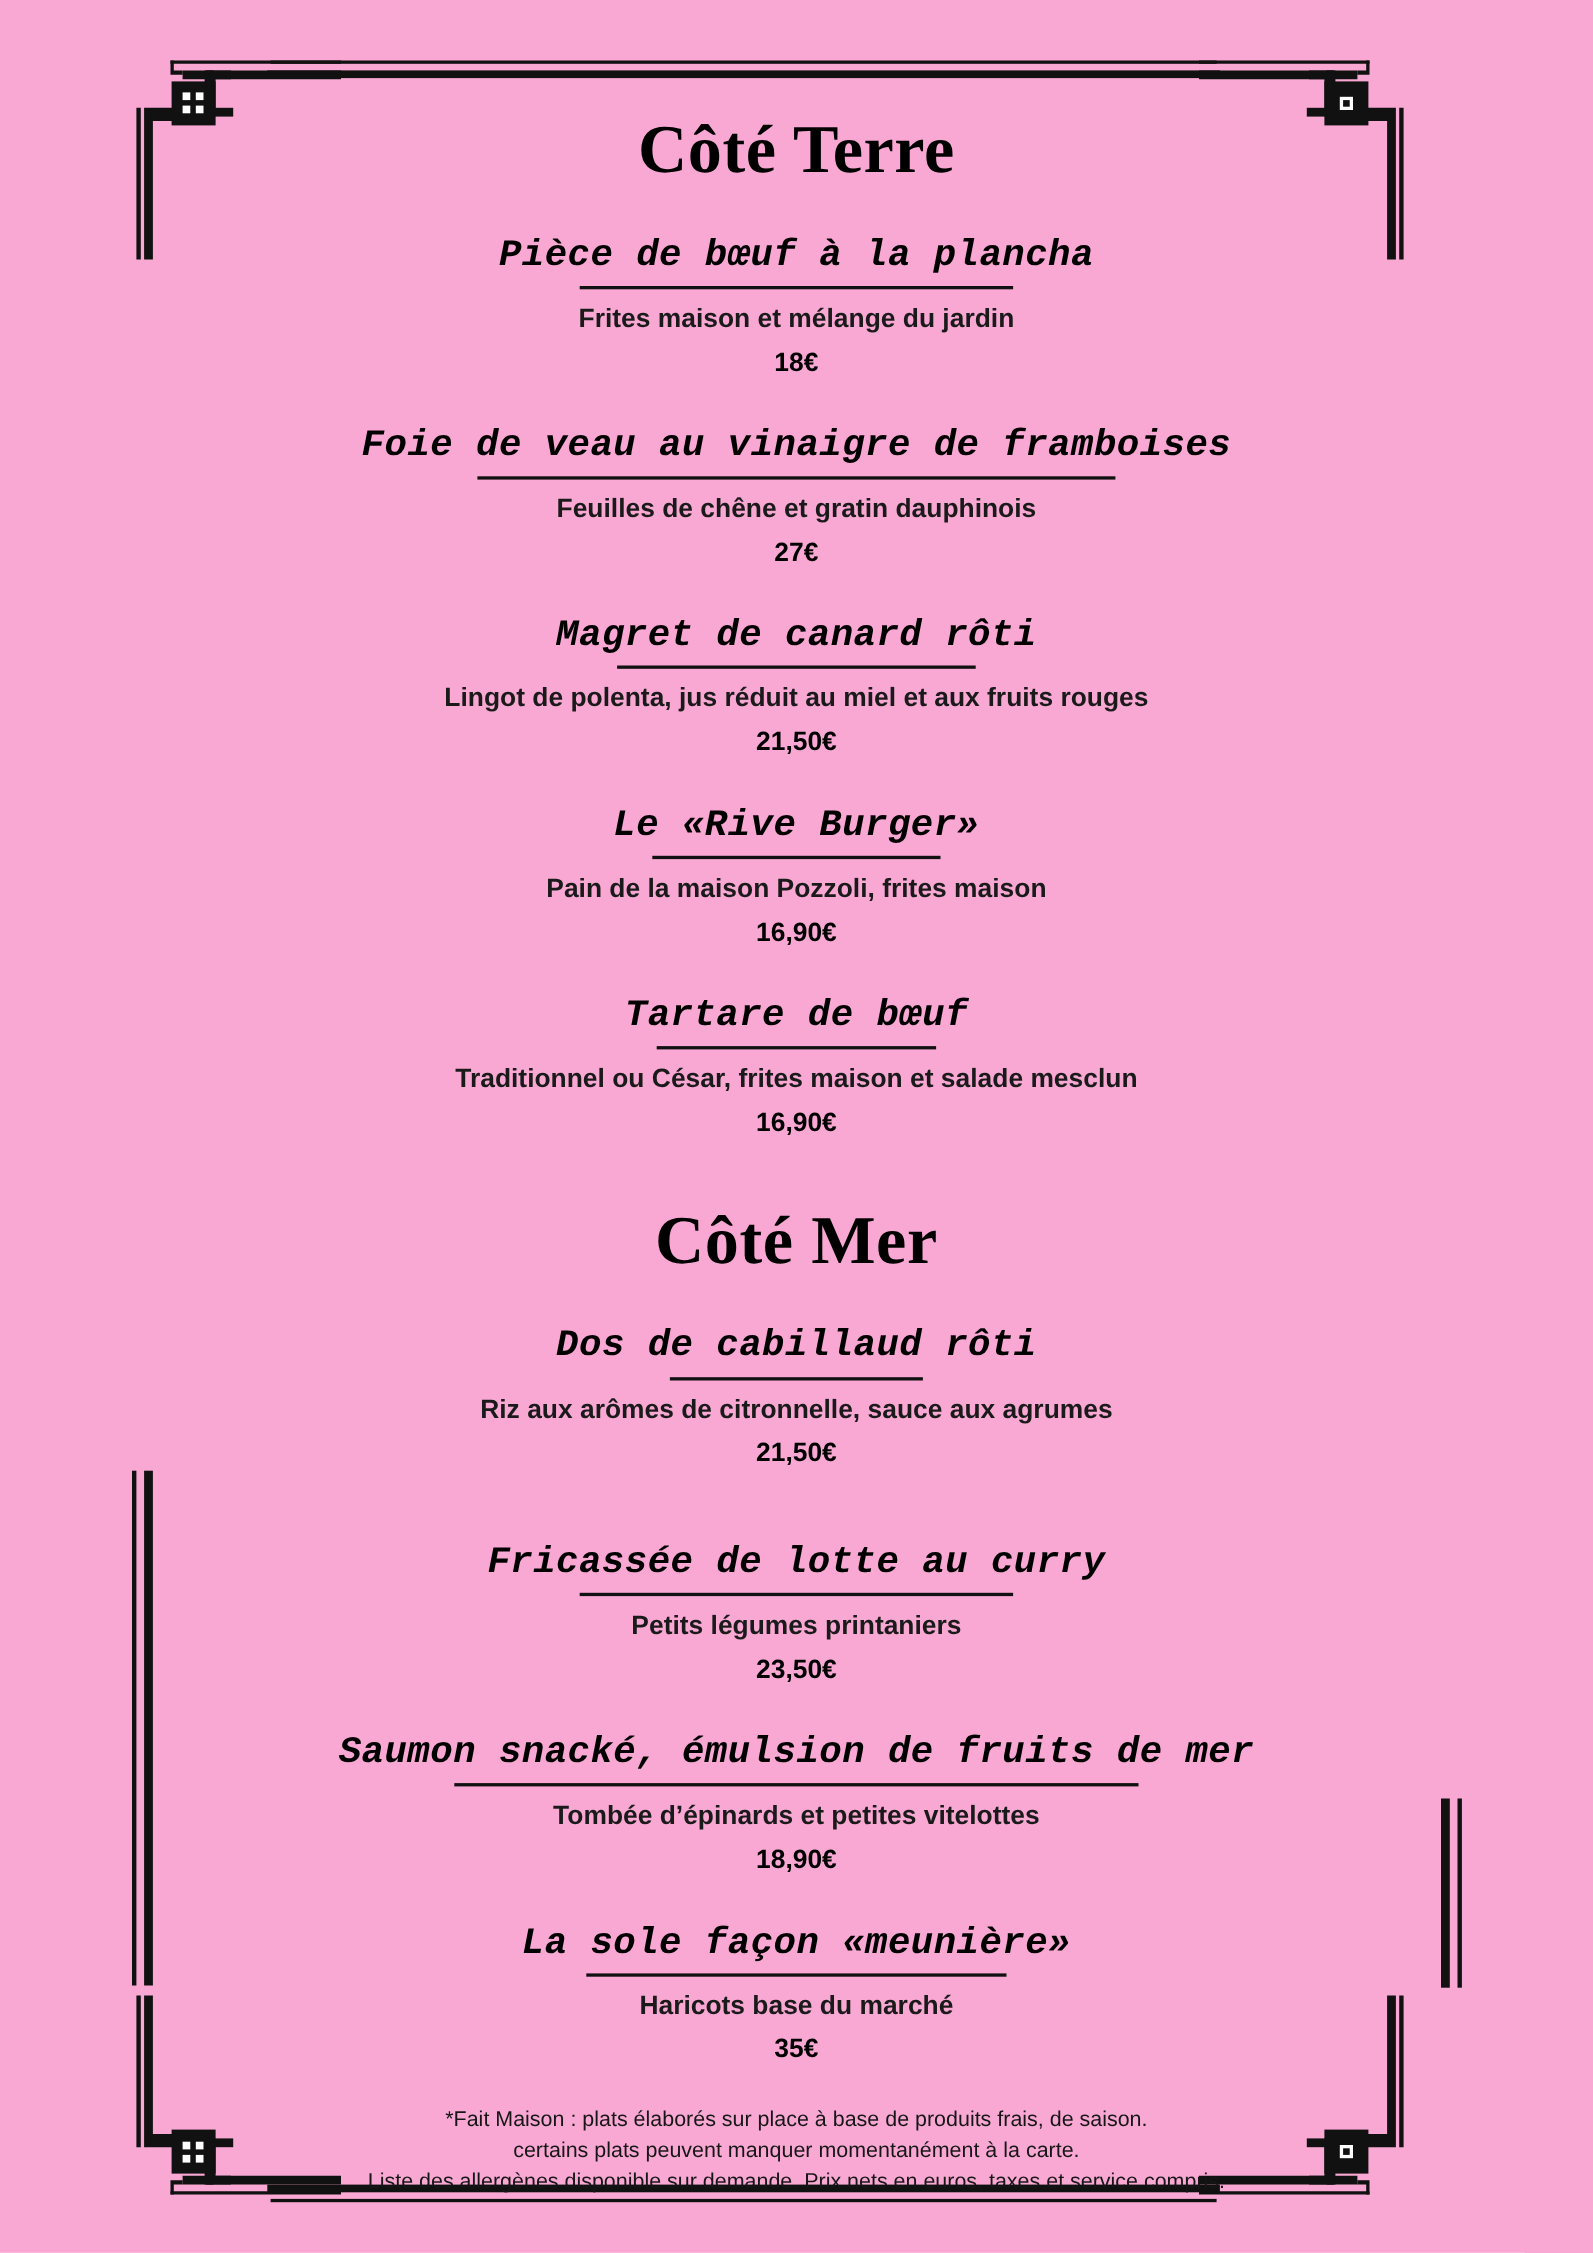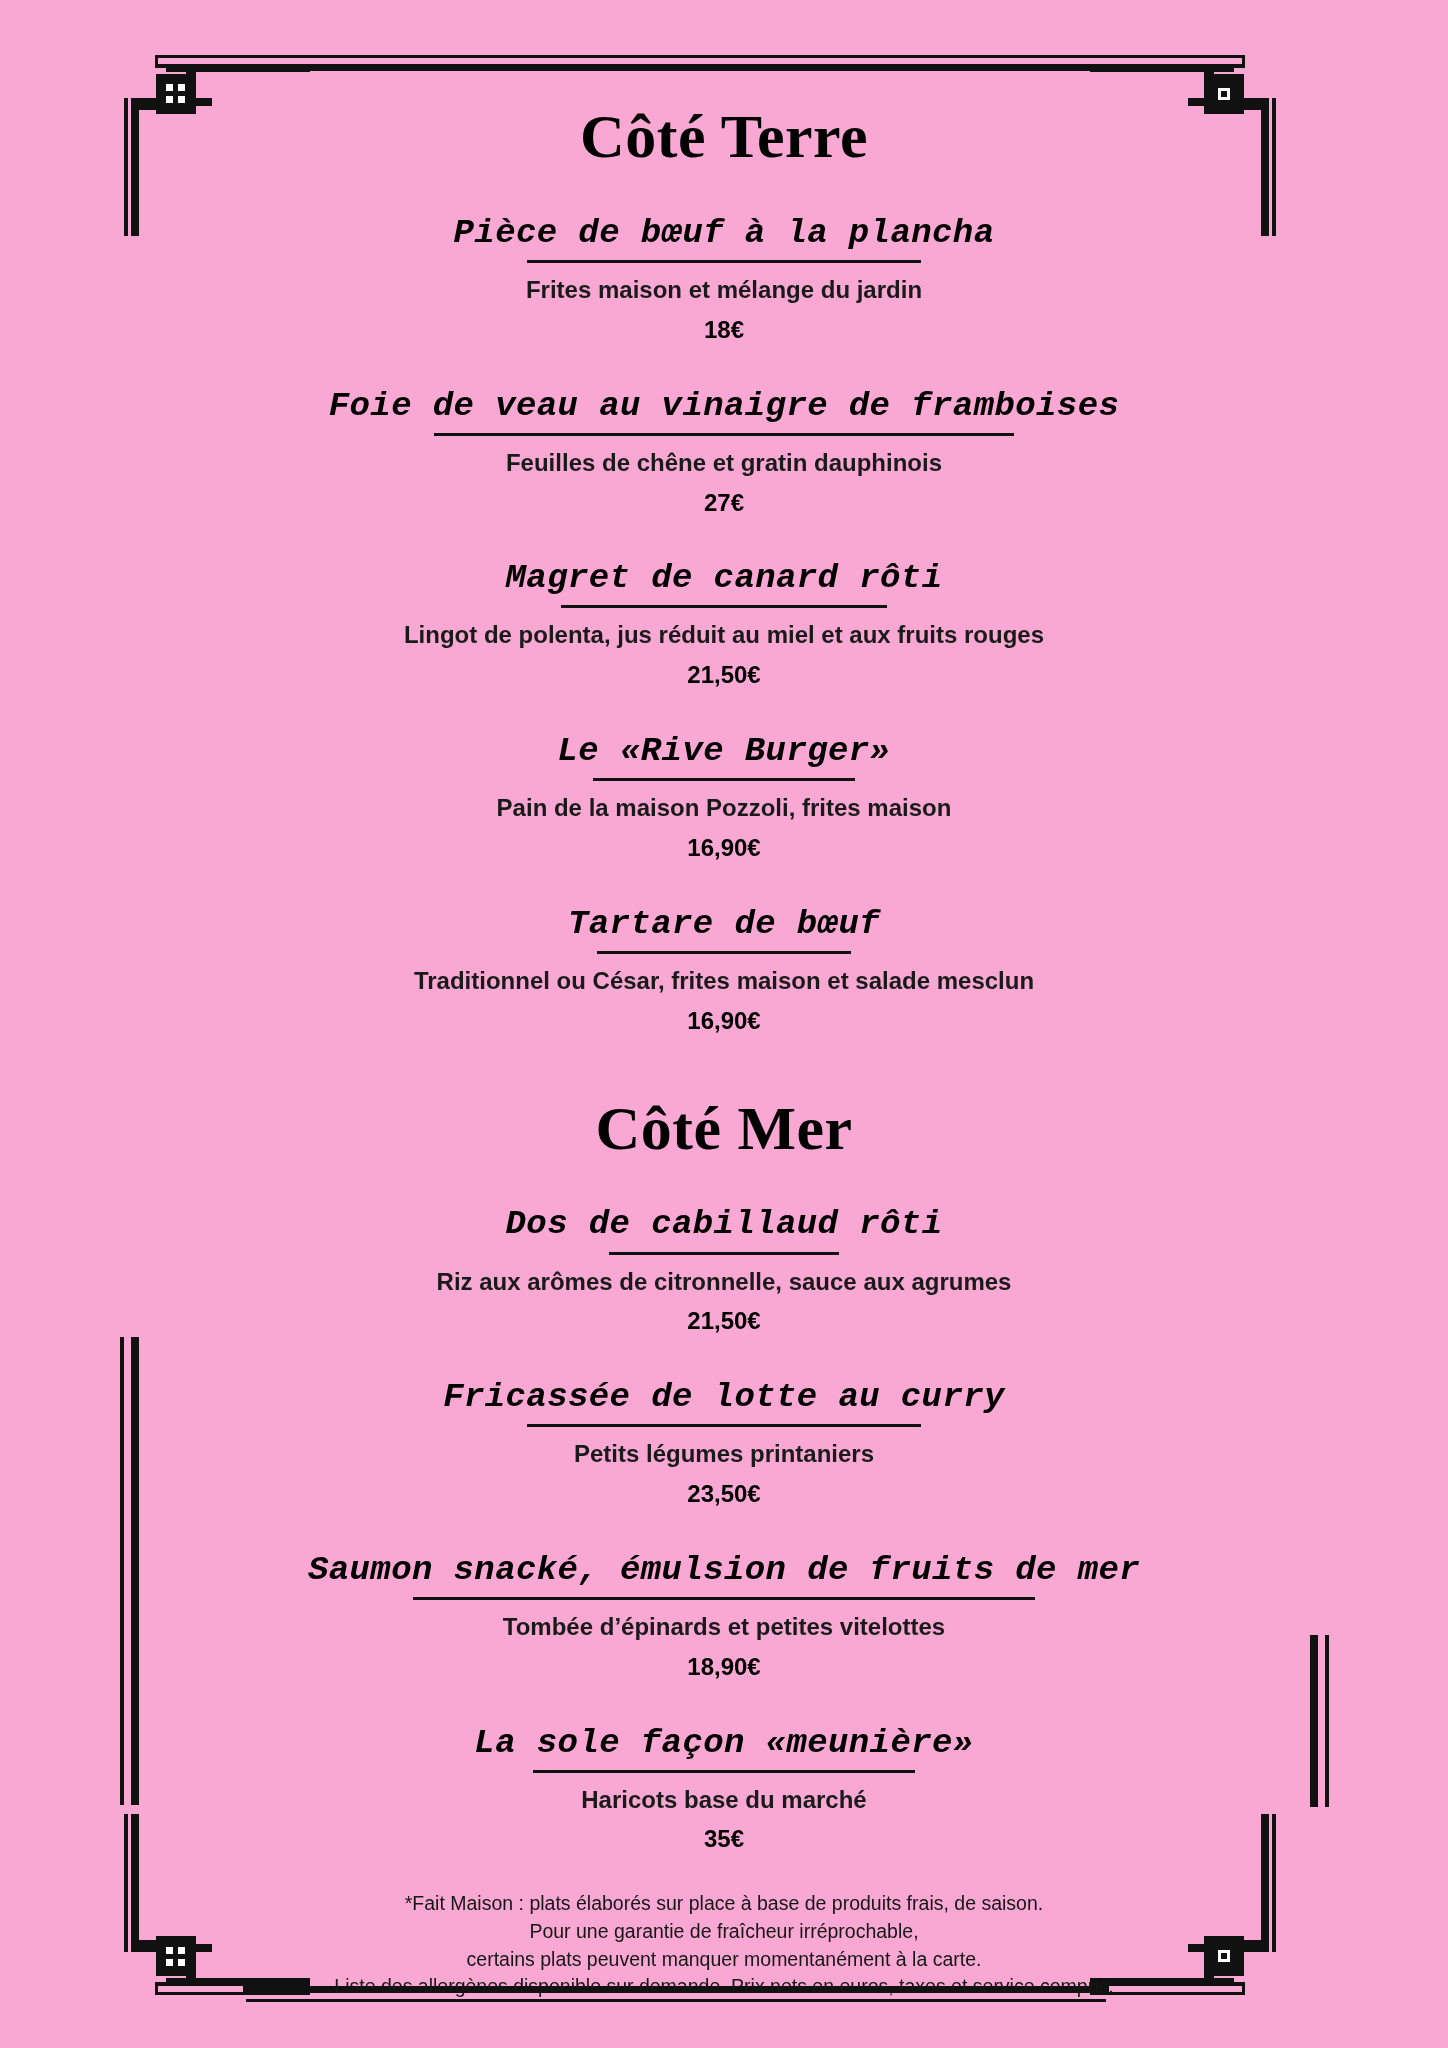--- a/index.html
+++ b/index.html
@@ -285,21 +285,21 @@
     <div style="width:100%;margin-top:62px;">
       <div class="section-title">Côté Mer</div>
 
       <div class="dish" style="margin-top:46px;">
         <div class="dish-name">Dos de cabillaud rôti</div>
         <div class="dish-rule" style="width:230px;"></div>
         <div class="dish-desc">Riz aux arômes de citronnelle, sauce aux agrumes</div>
         <div class="dish-price">21,50€</div>
       </div>
 
-      <div class="dish" style="margin-top:42px;">
+      <div class="dish" style="margin-top:66px;">
         <div class="dish-name">Fricassée de lotte au curry</div>
         <div class="dish-rule" style="width:394px;"></div>
         <div class="dish-desc">Petits légumes printaniers</div>
         <div class="dish-price">23,50€</div>
       </div>
 
       <div class="dish" style="margin-top:42px;">
         <div class="dish-name">Saumon snacké, émulsion de fruits de mer</div>
         <div class="dish-rule" style="width:622px;"></div>
         <div class="dish-desc">Tombée d’épinards et petites vitelottes</div>
@@ -309,19 +309,18 @@
       <div class="dish" style="margin-top:42px;">
         <div class="dish-name">La sole façon «meunière»</div>
         <div class="dish-rule" style="width:382px;"></div>
         <div class="dish-desc">Haricots base du marché</div>
         <div class="dish-price">35€</div>
       </div>
     </div>
 
     <div class="footnote" style="margin-top:36px;">
       <div>*Fait Maison : plats élaborés sur place à base de produits frais, de saison.</div>
-      <div>Pour une garantie de fraîcheur irréprochable,</div>
       <div>certains plats peuvent manquer momentanément à la carte.</div>
       <div>Liste des allergènes disponible sur demande. Prix nets en euros, taxes et service compris.</div>
     </div>
 
   </div>
 </div>
 
 </body></html>

